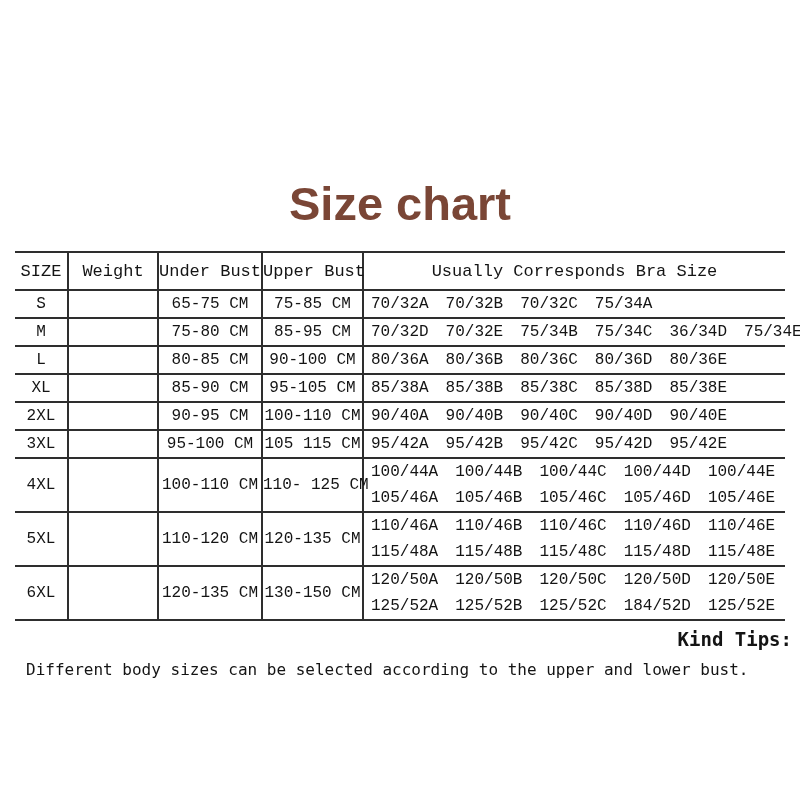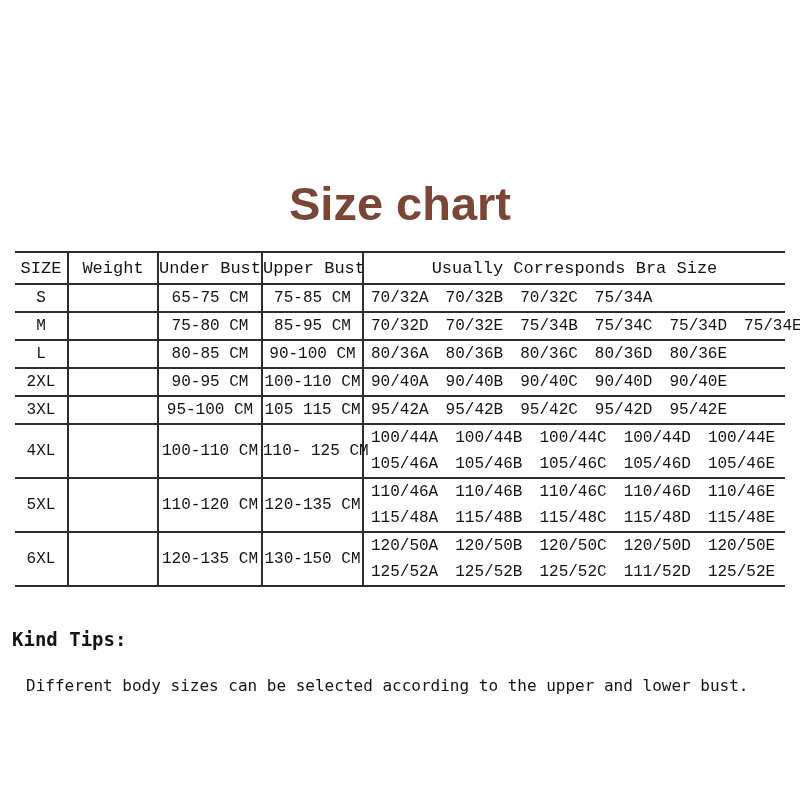--- a/index.html
+++ b/index.html
@@ -46,21 +46,21 @@
     white-space: nowrap;
   }
   .size-table td:not(:last-child), .size-table th:not(:last-child) {
     border-right: 2px solid #2e2e2e;
   }
   .size-table col.c-size  { width: 53px; }
   .size-table col.c-weight{ width: 90px; }
   .size-table col.c-under { width: 104px; }
   .size-table col.c-upper { width: 101px; }
   .size-table col.c-bra   { width: 422px; }
-  .size-table tr.hdr   { height: 32px; }
+  .size-table tr.hdr   { height: 38px; }
   .size-table tr.r1    { height: 28px; }
   .size-table tr.r2    { height: 44px; }
   .size-table th { font-size: 17px; }
   td.bra-cell { text-align: right; }
   .bra-line {
     display: flex;
     gap: 17px;
     padding-left: 7px;
     line-height: 26px;
   }
@@ -68,21 +68,22 @@
   .tips {
     position: absolute;
     top: 628px;
     left: 12px;
     width: 780px;
     font-family: "DejaVu Sans Mono", monospace;
   }
   .tips-heading {
     font-weight: bold;
     font-size: 19px;
-    margin-bottom: 24px;
+    margin-bottom: 8px;
+    text-align: right;
   }
   .tips-line {
     font-size: 16px;
     line-height: 24px;
     padding-left: 14px;
     white-space: nowrap;
   }
 </style>
 </head>
 <body>
@@ -127,41 +128,56 @@
           <td>M</td>
           <td></td>
           <td>75-80 CM</td>
           <td>85-95 CM</td>
           <td class="bra-cell">
             <div class="bra-line">
               <span>70/32D</span>
               <span>70/32E</span>
               <span>75/34B</span>
               <span>75/34C</span>
-              <span>75/34D</span>
+              <span>36/34D</span>
               <span>75/34E</span>
             </div>
           </td>
         </tr>
         <tr class="r1">
           <td>L</td>
           <td></td>
           <td>80-85 CM</td>
           <td>90-100 CM</td>
           <td class="bra-cell">
             <div class="bra-line">
               <span>80/36A</span>
               <span>80/36B</span>
               <span>80/36C</span>
               <span>80/36D</span>
               <span>80/36E</span>
             </div>
           </td>
         </tr>
         <tr class="r1">
+          <td>XL</td>
+          <td></td>
+          <td>85-90 CM</td>
+          <td>95-105 CM</td>
+          <td class="bra-cell">
+            <div class="bra-line">
+              <span>85/38A</span>
+              <span>85/38B</span>
+              <span>85/38C</span>
+              <span>85/38D</span>
+              <span>85/38E</span>
+            </div>
+          </td>
+        </tr>
+        <tr class="r1">
           <td>2XL</td>
           <td></td>
           <td>90-95 CM</td>
           <td>100-110 CM</td>
           <td class="bra-cell">
             <div class="bra-line">
               <span>90/40A</span>
               <span>90/40B</span>
               <span>90/40C</span>
               <span>90/40D</span>
@@ -238,21 +254,21 @@
               <span>120/50A</span>
               <span>120/50B</span>
               <span>120/50C</span>
               <span>120/50D</span>
               <span>120/50E</span>
             </div>
             <div class="bra-line">
               <span>125/52A</span>
               <span>125/52B</span>
               <span>125/52C</span>
-              <span>111/52D</span>
+              <span>184/52D</span>
               <span>125/52E</span>
             </div>
           </td>
         </tr>
       </tbody>
   </table>
 
   <div class="tips">
     <div class="tips-heading">Kind Tips:</div>
     <div class="tips-line">Different body sizes can be selected according to the upper and lower bust.</div>

